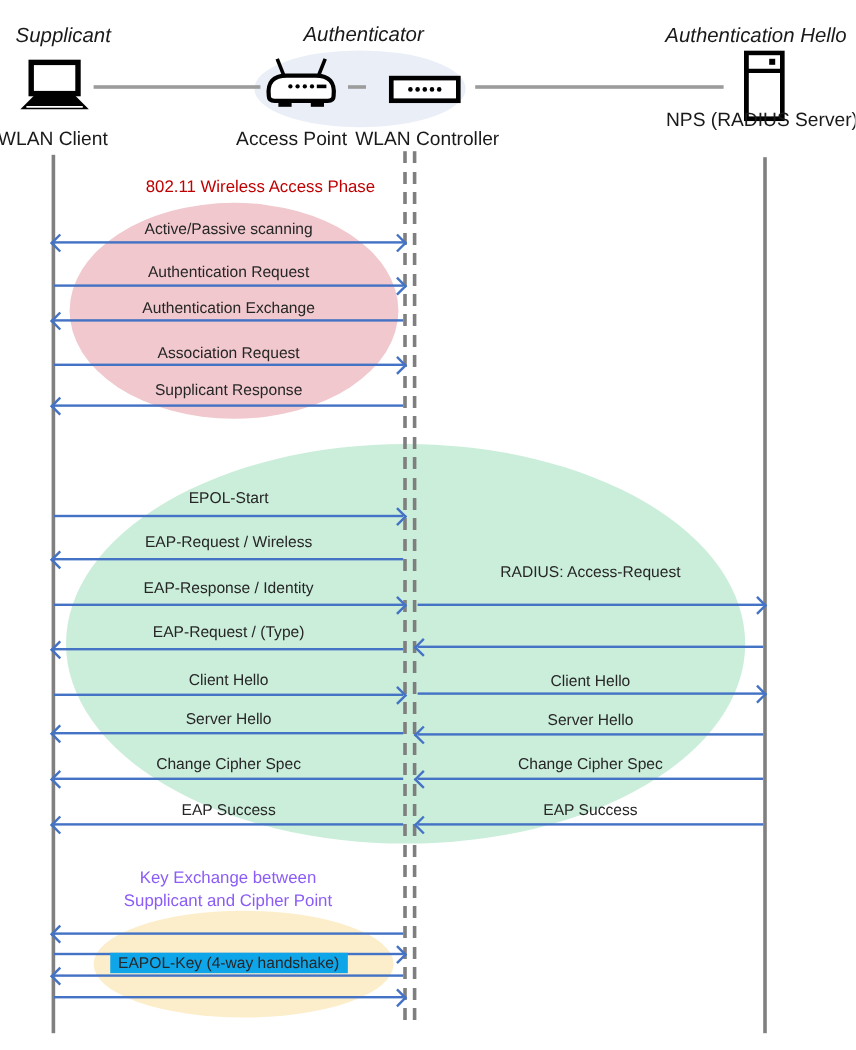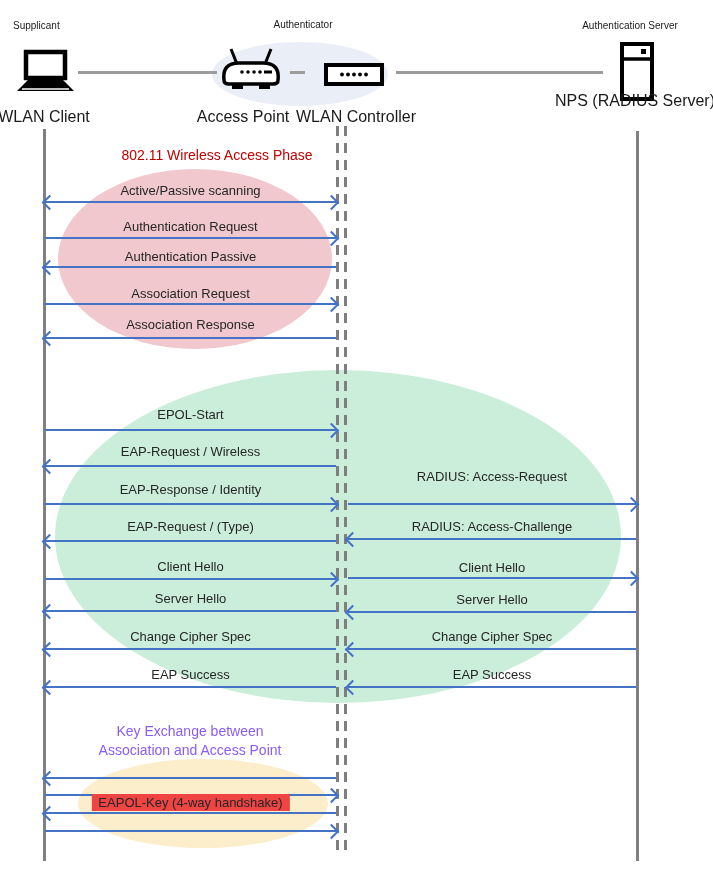--- a/index.html
+++ b/index.html
@@ -7,32 +7,32 @@
     position:relative;width:713px;height:875px;background:#fff;overflow:hidden;
     font-family:"Liberation Sans",sans-serif;color:#1a1a1a;
   }
   .ellipse{position:absolute;border-radius:50%;z-index:0;}
   .lifeline{position:absolute;width:3px;background:#808080;z-index:1;}
   .dashed-line{
     position:absolute;width:3px;z-index:1;
     background:repeating-linear-gradient(to bottom,#7f7f7f 0,#7f7f7f 10px,transparent 10px,transparent 17px);
   }
   .connector{position:absolute;height:3px;background:#9c9c9c;z-index:1;}
-  .role-label{position:absolute;font-size:10px;white-space:nowrap;z-index:2;}
+  .role-label{position:absolute;font-size:17px;white-space:nowrap;z-index:2;font-style:italic;}
   .node-label{position:absolute;font-size:16px;white-space:nowrap;transform:translateX(-50%);z-index:2;}
   .centered{transform:translateX(-50%);}
   .phase-title{
     position:absolute;transform:translateX(-50%);font-size:14px;white-space:nowrap;
     text-align:center;line-height:19px;z-index:2;
   }
   .msg-label{
     position:absolute;transform:translateX(-50%);font-size:13px;color:#262626;
     white-space:nowrap;z-index:3;line-height:16px;
   }
-  .msg-label.boxed{background:#ef4444;padding:1px 7px;line-height:15px;}
+  .msg-label.boxed{background:#0ea5e9;padding:1px 7px;line-height:15px;}
   .arrow{position:absolute;height:2px;background:var(--arrow,#4472c4);z-index:2;}
   .arrow.dir-right::after,.arrow.dir-both::after{
     content:"";position:absolute;right:-1px;top:-4px;width:9px;height:9px;
     border-top:2px solid var(--arrow,#4472c4);border-right:2px solid var(--arrow,#4472c4);
     transform:rotate(45deg);
   }
   .arrow.dir-left::before,.arrow.dir-both::before{
     content:"";position:absolute;left:-1px;top:-4px;width:9px;height:9px;
     border-top:2px solid var(--arrow,#4472c4);border-right:2px solid var(--arrow,#4472c4);
     transform:rotate(-135deg);
@@ -44,21 +44,21 @@
 
 <div id="canvas">
 
   <div class="ellipse" id="header-ellipse" style="left: 212px; top: 42px; width: 176px; height: 64px; background: rgb(234, 238, 247);"></div>
   <div class="ellipse" style="left: 58px; top: 169px; width: 274px; height: 180px; background: rgb(240, 200, 205);"></div>
   <div class="ellipse" style="left: 55px; top: 370px; width: 566px; height: 333px; background: rgb(203, 238, 219);"></div>
   <div class="ellipse" style="left: 78px; top: 759px; width: 250px; height: 89px; background: rgb(253, 238, 203);"></div>
 
   <div class="role-label" style="left:13px;top:20px;">Supplicant</div>
   <div class="role-label centered" style="left:303px;top:19px;">Authenticator</div>
-  <div class="role-label centered" style="left:630px;top:20px;">Authentication Server</div>
+  <div class="role-label centered" style="left:630px;top:20px;">Authentication Hello</div>
 
   <div class="connector" style="left:78px;top:71px;width:139px;"></div>
   <div class="connector" style="left:290px;top:71px;width:15px;"></div>
   <div class="connector" style="left:396px;top:71px;width:207px;"></div>
 
   <svg class="icon" style="left:16px;top:49px;" width="59" height="45" viewBox="0 0 59 45">
     <rect x="10" y="3" width="39" height="26" fill="#fff" stroke="#000" stroke-width="4.5"></rect>
     <path d="M1 42 L12 31 H47 L58 42 Z" fill="#000"></path>
     <path d="M6 40 H53" stroke="#fff" stroke-width="1.5"></path>
   </svg>
@@ -97,45 +97,44 @@
   <div class="node-label" style="left:635px;top:92px;">NPS (RADIUS Server)</div>
 
   <div class="lifeline" style="left:43px;top:129px;height:732px;"></div>
   <div class="dashed-line" style="left:336px;top:126px;height:730px;"></div>
   <div class="dashed-line" style="left:344px;top:126px;height:730px;"></div>
   <div class="lifeline" style="left:636px;top:131px;height:730px;"></div>
 
   <div class="phase-title" style="left: 193px; top: 146px; color: rgb(192, 0, 0); margin-left: 24px;">802.11 Wireless Access Phase</div>
   <div class="phase-title" style="left: 190px; top: 722px; color: #8b5cf6;">
     <div>Key Exchange between</div>
-    <div>Association and Access Point</div>
+    <div>Supplicant and Cipher Point</div>
   </div>
 
 <div class="arrow dir-both" style="left: 45px; top: 201px; width: 291px;"></div>
     <div class="msg-label" style="left: 190.5px; top: 183px; color: rgb(38, 38, 38);">Active/Passive scanning</div>
     <div class="arrow dir-right" style="left: 45px; top: 237px; width: 291px;"></div>
     <div class="msg-label" style="left: 190.5px; top: 219px; color: rgb(38, 38, 38);">Authentication Request</div>
     <div class="arrow dir-left" style="left: 45px; top: 266px; width: 291px;"></div>
-    <div class="msg-label" style="left: 190.5px; top: 249px; color: rgb(38, 38, 38);">Authentication Passive</div>
+    <div class="msg-label" style="left: 190.5px; top: 249px; color: rgb(38, 38, 38);">Authentication Exchange</div>
     <div class="arrow dir-right" style="left: 45px; top: 303px; width: 291px;"></div>
     <div class="msg-label" style="left: 190.5px; top: 286px; color: rgb(38, 38, 38);">Association Request</div>
     <div class="arrow dir-left" style="left: 45px; top: 337px; width: 291px;"></div>
-    <div class="msg-label" style="left: 190.5px; top: 317px; color: rgb(38, 38, 38);">Association Response</div>
+    <div class="msg-label" style="left: 190.5px; top: 317px; color: rgb(38, 38, 38);">Supplicant Response</div>
     <div class="arrow dir-right" style="left: 45px; top: 429px; width: 291px;"></div>
     <div class="msg-label" style="left: 190.5px; top: 407px; color: rgb(38, 38, 38);">EPOL-Start</div>
     <div class="arrow dir-left" style="left: 45px; top: 465px; width: 291px;"></div>
     <div class="msg-label" style="left: 190.5px; top: 444px; color: rgb(38, 38, 38);">EAP-Request / Wireless</div>
     <div class="arrow dir-right" style="left: 45px; top: 503px; width: 291px;"></div>
     <div class="msg-label" style="left: 190.5px; top: 482px; color: rgb(38, 38, 38); text-align: right;">EAP-Response / Identity</div>
     <div class="arrow dir-right" style="left: 348px; top: 503px; width: 288px;"></div>
     <div class="msg-label" style="left: 492px; top: 469px; color: rgb(38, 38, 38);">RADIUS: Access-Request</div>
     <div class="arrow dir-left" style="left: 45px; top: 540px; width: 291px;"></div>
     <div class="msg-label" style="left: 190.5px; top: 519px; color: rgb(38, 38, 38);">EAP-Request / (Type)</div>
     <div class="arrow dir-left" style="left: 348px; top: 538px; width: 288px;"></div>
-    <div class="msg-label" style="left: 492px; top: 519px; color: rgb(38, 38, 38);">RADIUS: Access-Challenge</div>
     <div class="arrow dir-right" style="left: 45px; top: 578px; width: 291px;"></div>
     <div class="msg-label" style="left: 190.5px; top: 559px; color: rgb(38, 38, 38);">Client Hello</div>
     <div class="arrow dir-right" style="left: 348px; top: 577px; width: 288px;"></div>
     <div class="msg-label" style="left: 492px; top: 560px; color: rgb(38, 38, 38);">Client Hello</div>
     <div class="arrow dir-left" style="left: 45px; top: 610px; width: 291px;"></div>
     <div class="msg-label" style="left: 190.5px; top: 591px; color: rgb(38, 38, 38);">Server Hello</div>
     <div class="arrow dir-left" style="left: 348px; top: 611px; width: 288px;"></div>
     <div class="msg-label" style="left: 492px; top: 592px; color: rgb(38, 38, 38);">Server Hello</div>
     <div class="arrow dir-left" style="left: 45px; top: 648px; width: 291px;"></div>
     <div class="msg-label" style="left: 190.5px; top: 629px; color: rgb(38, 38, 38);">Change Cipher Spec</div>

